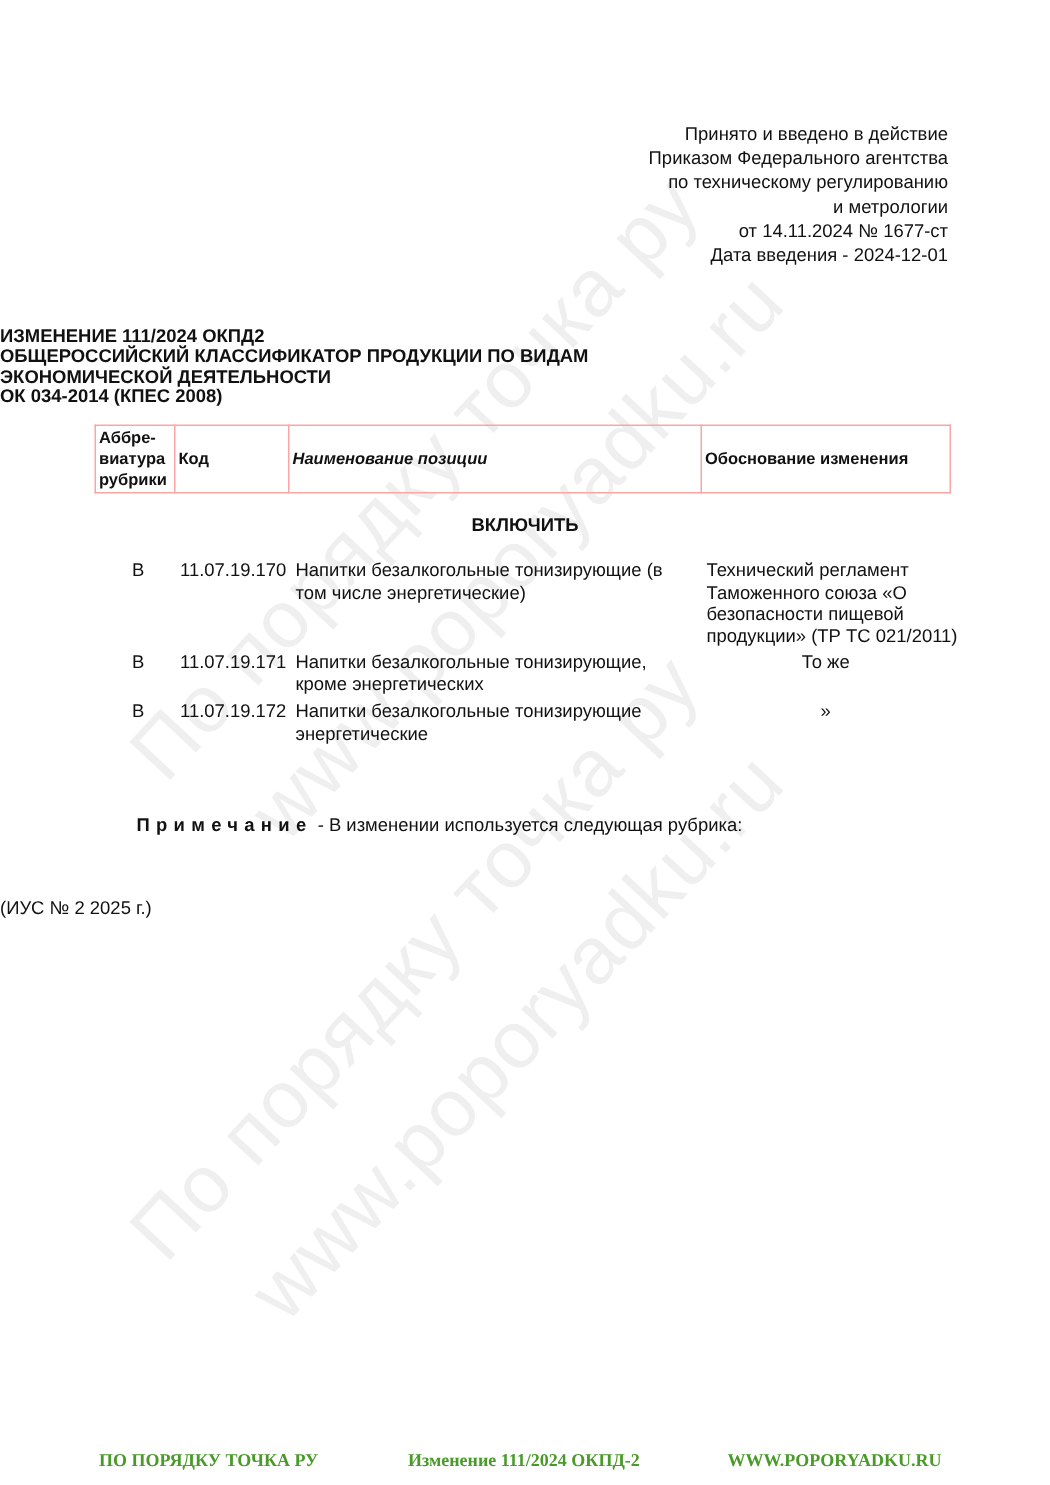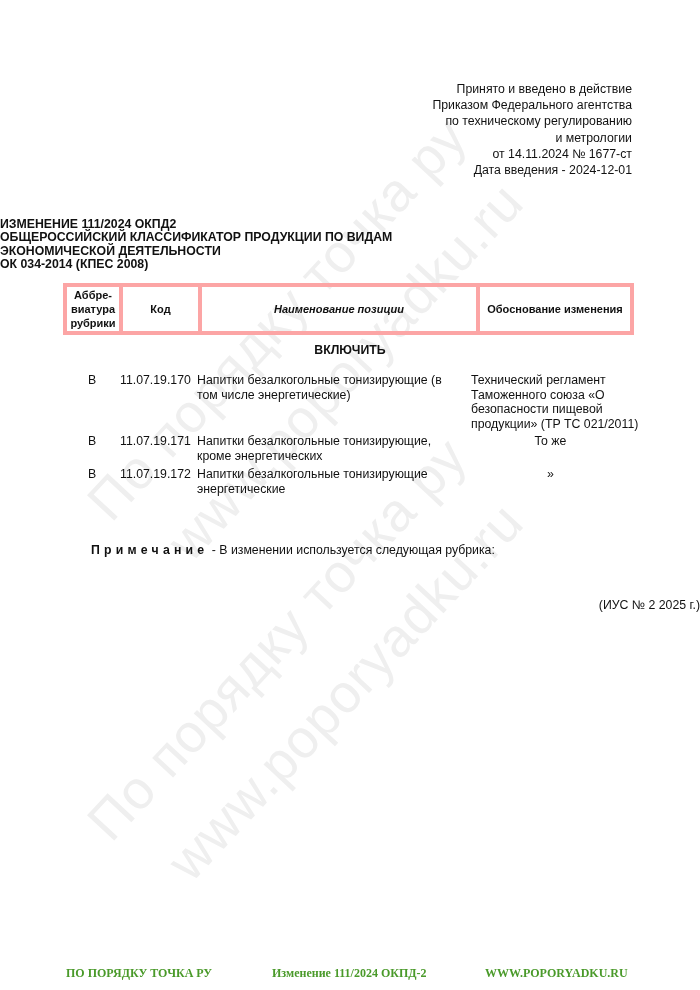--- a/index.html
+++ b/index.html
@@ -22,40 +22,40 @@
   }
   .title-block {
     position: absolute; left: 0; right: 0; top: 218px; text-align: left;
     font-weight: bold; font-size: 12.3px; line-height: 13.4px;
   }
   table.header-table {
     position: absolute; left: 63px; top: 283px; width: 571px;
     border-collapse: collapse; font-size: 11px; font-weight: bold;
   }
   table.header-table th {
-    border: 4px solid #fca5a5; height: 44px; text-align: center; vertical-align: middle; padding: 0 2px;
+    border: 1px solid #fca5a5; height: 44px; text-align: left; vertical-align: middle; padding: 0 2px;
     line-height: 14px;
   }
   .section-head {
     position: absolute; left: 0; right: 0; top: 343px; text-align: center;
     font-weight: bold; font-size: 12.3px;
   }
   .rows { position: absolute; left: 0; top: 373px; width: 700px; font-size: 12.3px; line-height: 14.5px; }
   .row { position: relative; }
   .row .abbr { position: absolute; left: 88px; }
   .row .code { position: absolute; left: 120px; }
   .row .name { position: absolute; left: 197px; width: 265px; }
   .row .basis { position: absolute; left: 471px; width: 170px; }
   .row .basis.center { text-align: center; left: 468px; width: 165px; }
   .note {
     position: absolute; left: 91px; top: 542px; font-size: 12.3px; line-height: 16px;
   }
   .note .spaced { font-weight: bold; letter-spacing: 4.2px; }
   .note .line2 { margin-left: -1px; }
-  .ius { position: absolute; left: 0; right: 0; top: 598px; text-align: right; font-size: 12.3px; }
+  .ius { position: absolute; left: 0; right: 0; top: 598px; text-align: left; font-size: 12.3px; }
   .footer {
     position: absolute; top: 966px; font-family: "Liberation Serif", serif; font-weight: bold;
     font-size: 12px; color: #4a9a2a;
   }
 </style>
 </head>
 <body>
 
 <div class="watermark" style="left:120px; top:470px;">По порядку точка ру</div>
 <div class="watermark" style="left:200px; top:510px;">www.poporyadku.ru</div>

